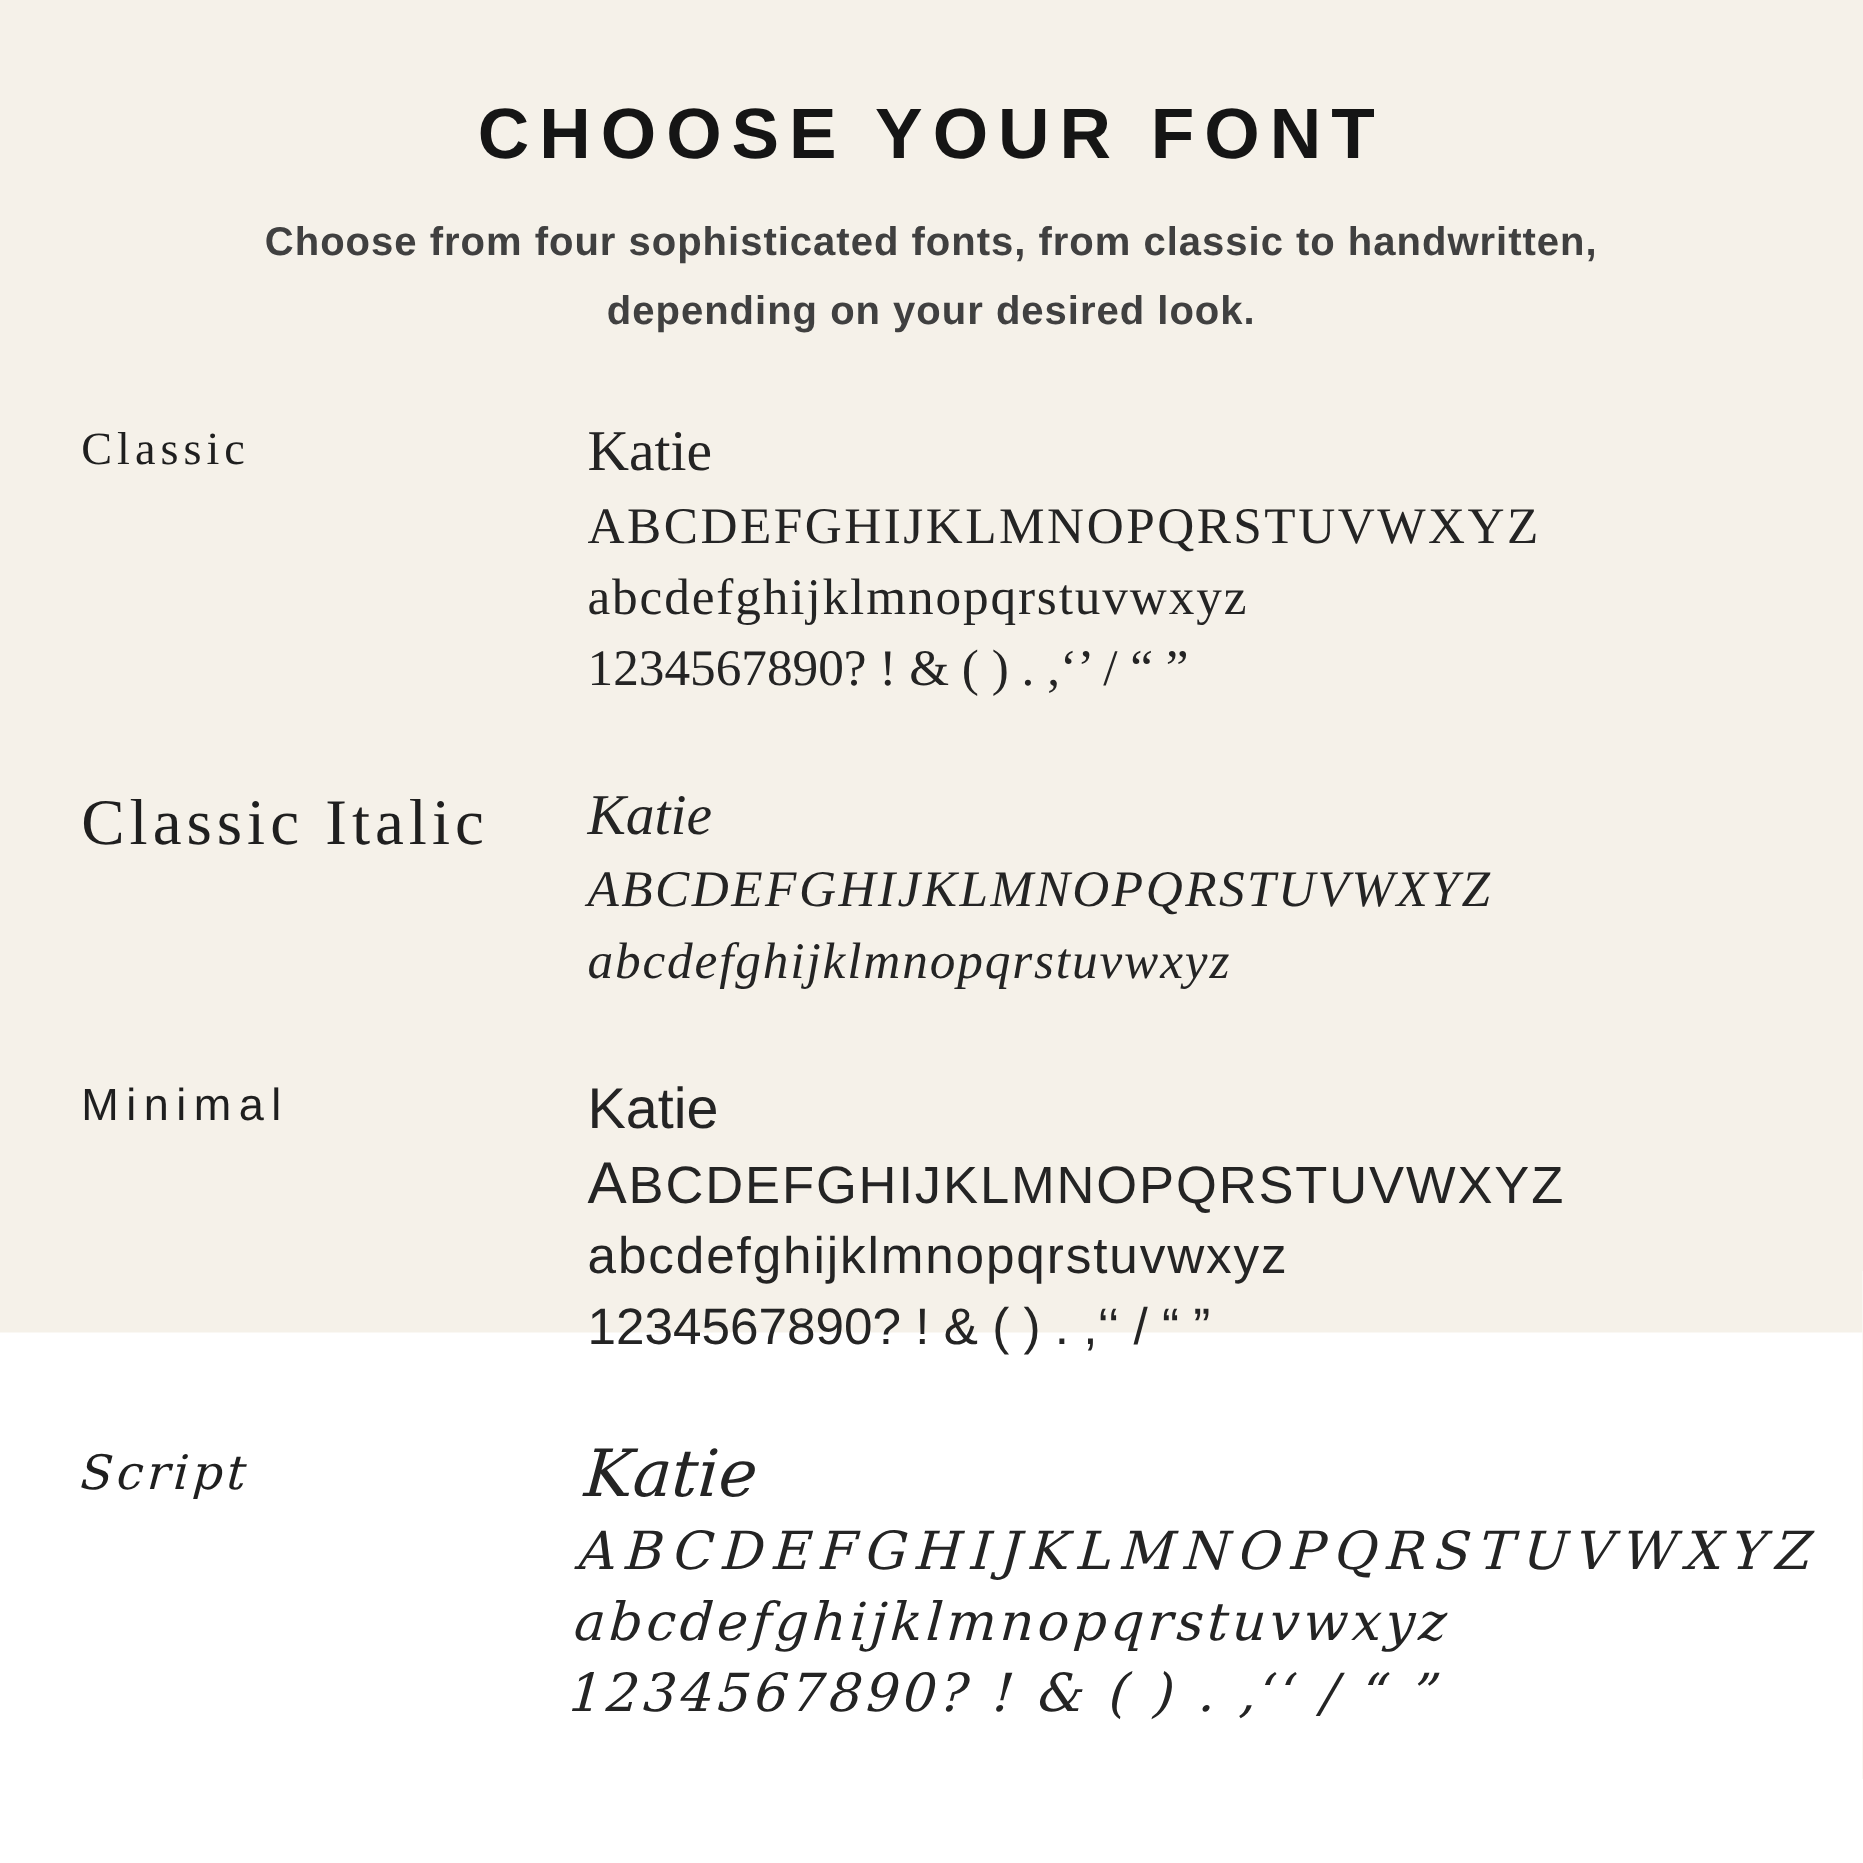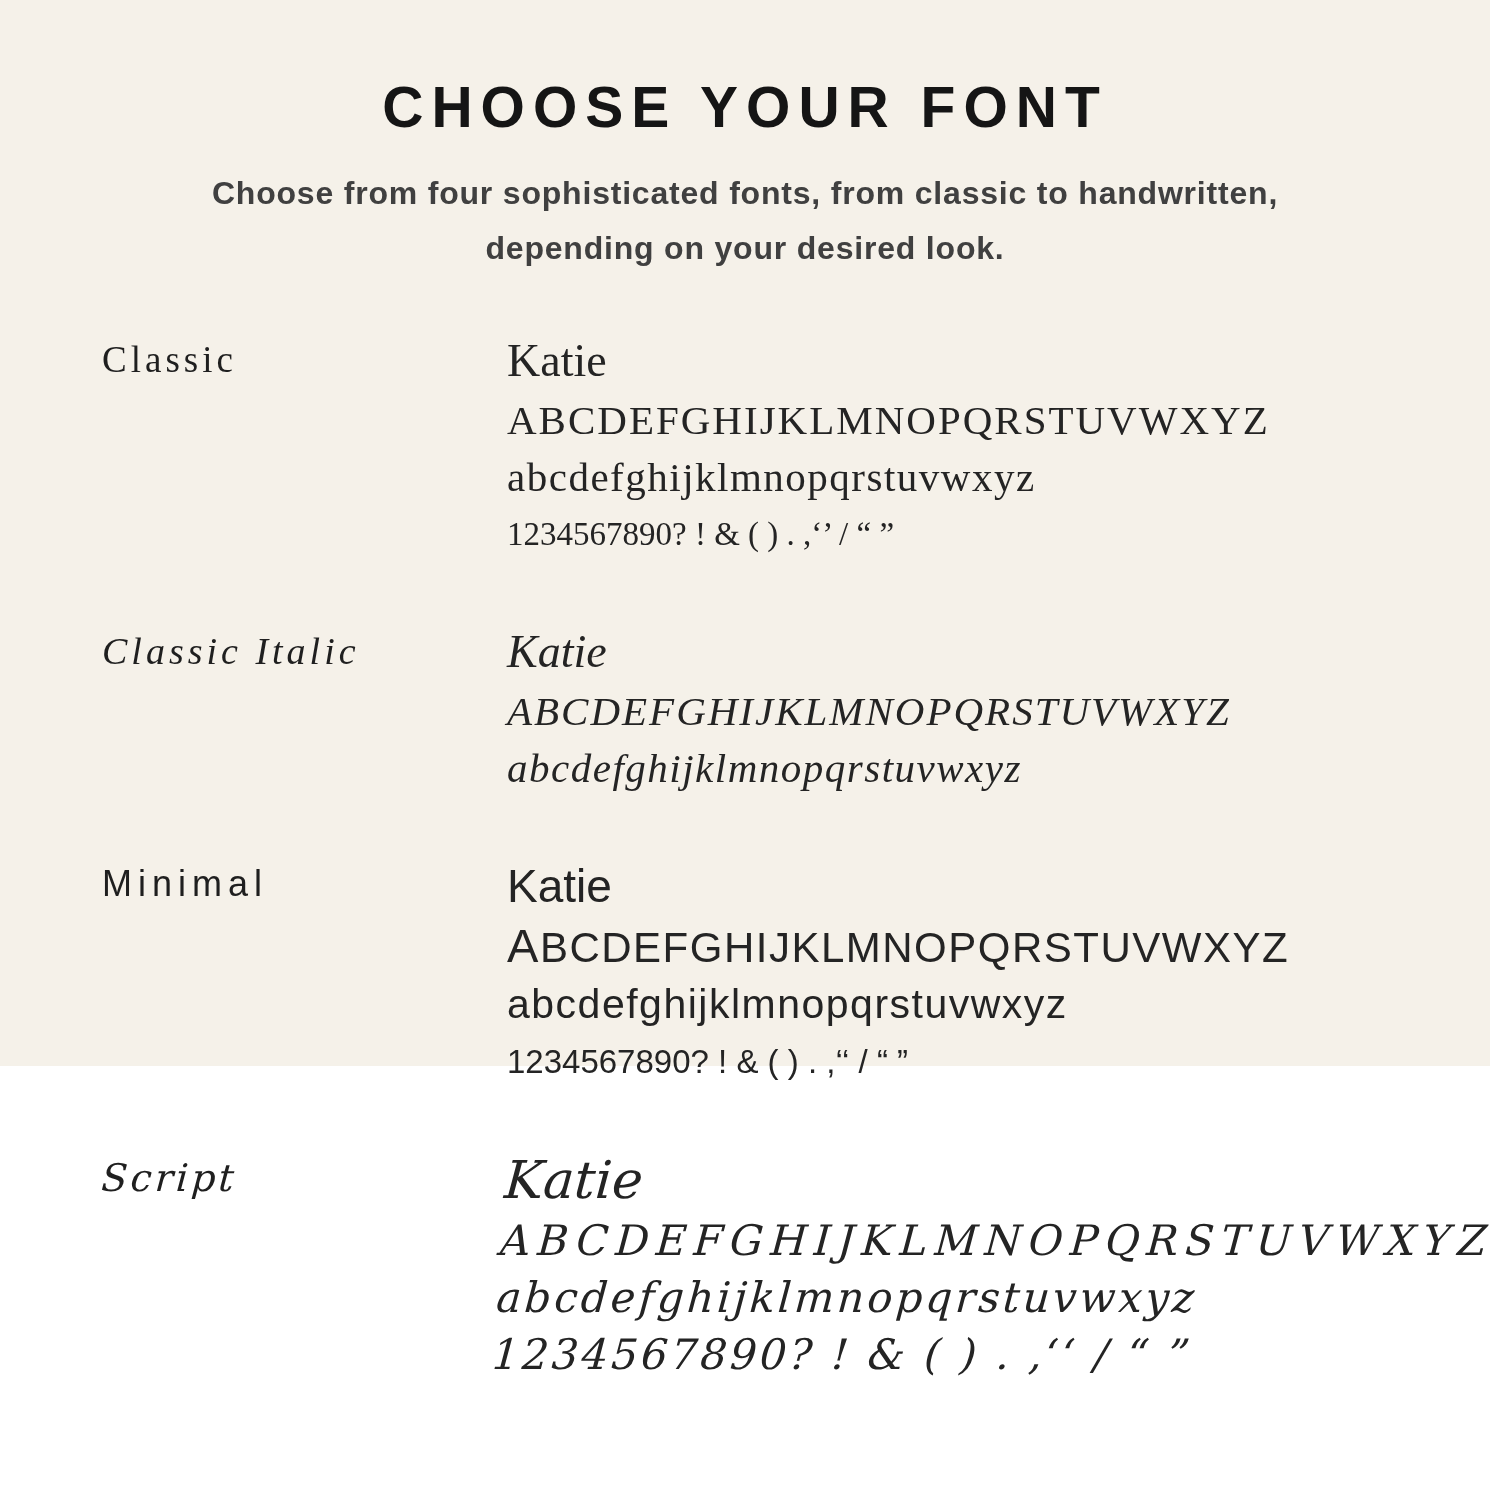--- a/index.html
+++ b/index.html
@@ -38,21 +38,20 @@
     font-weight: 700;
     font-size: 32px;
     line-height: 55px;
     letter-spacing: 0.8px;
     color: #404040;
   }
 
   
   .rows {
     margin-top: 54px;
-    margin-left: 37px;
   }
 
   .font-row {
     display: flex;
     align-items: flex-start;
     padding-left: 65px;
     margin-bottom: 58px;
   }
 
   .font-label {
@@ -63,39 +62,38 @@
   }
 
   .samples {
     flex: 1 1 auto;
     color: #242424;
   }
 
   .sample-name  { font-size: 46px; line-height: 62px; }
   .sample-upper { font-size: 41px; line-height: 57px; }
   .sample-lower { font-size: 41px; line-height: 57px; }
-  .sample-nums  { font-size: 33px; line-height: 57px; }
+  .sample-nums  { font-size: 41px; line-height: 57px; }
 
   
   .row-classic .font-label {
     font-family: "Liberation Serif", serif;
     font-size: 37px;
     letter-spacing: 4px;
   }
   .row-classic .samples {
     font-family: "Liberation Serif", serif;
   }
   .row-classic .sample-upper { letter-spacing: 2px; }
   .row-classic .sample-lower { letter-spacing: 1.5px; }
 
   
   .row-classic-italic .font-label {
     font-family: "Liberation Serif", serif;
-    font-style: italic;
-    font-size: 38px;
+    font-size: 52px;
     letter-spacing: 4px;
   }
   .row-classic-italic .samples {
     font-family: "Liberation Serif", serif;
     font-style: italic;
   }
   .row-classic-italic .sample-upper { letter-spacing: 2px; }
   .row-classic-italic .sample-lower { letter-spacing: 1.5px; }
 
   

